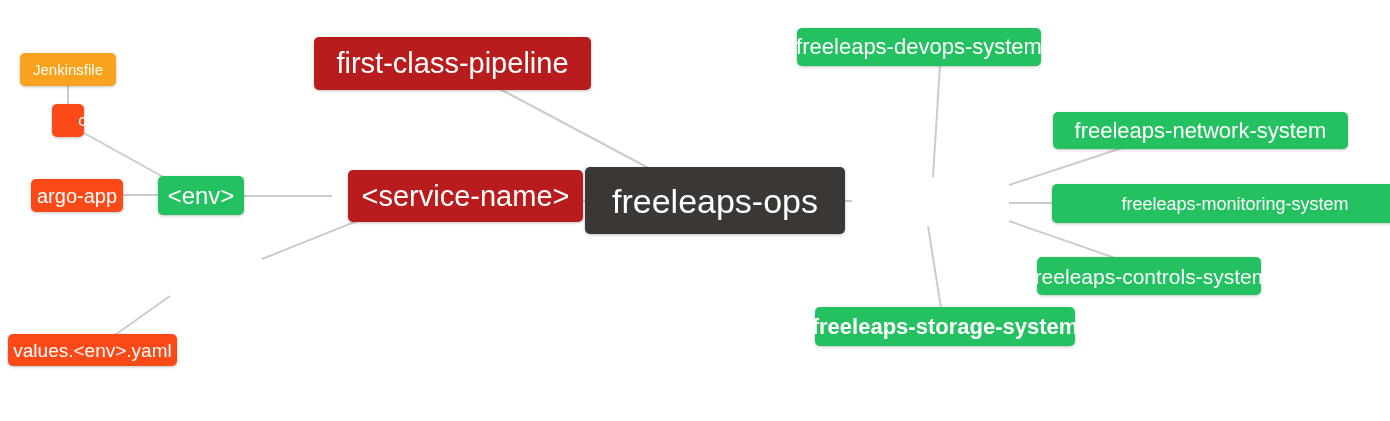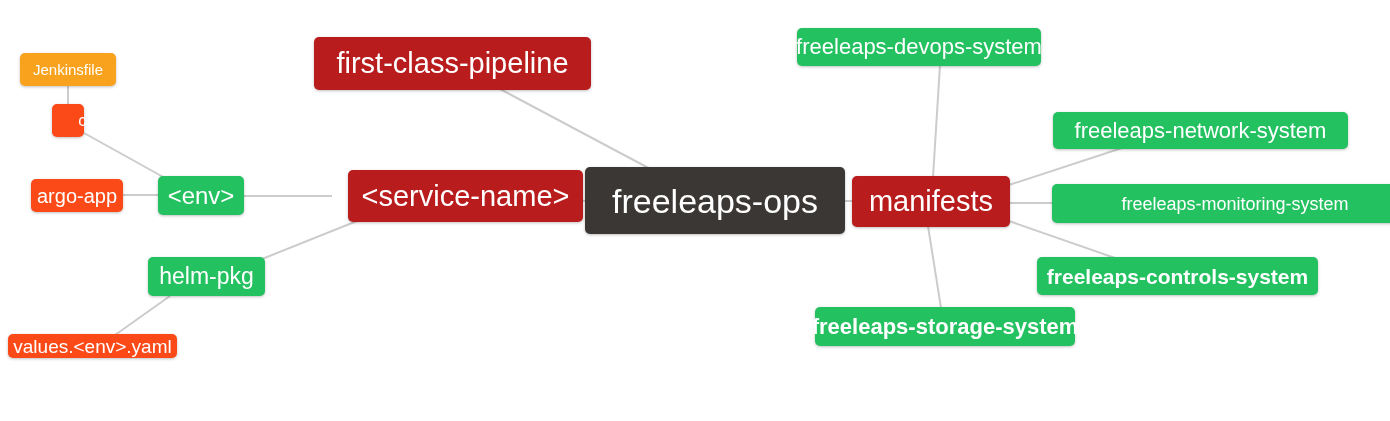--- a/index.html
+++ b/index.html
@@ -43,29 +43,29 @@
   .red    { background: #fb4a18; }
   .orange { background: #f9a21d; }
   .dark   { background: #3a3734; }
 
   
   #n-jenkinsfile { left: 20px;  top: 25px;  width: 96px;  height: 33px; font-size: 15px; margin-top: 28px; }
   #n-ci          { left: 52px;  top: 104px; width: 32px;  height: 33px; font-size: 16px; padding-left: 32px; }
   #n-argo-app    { left: 31px;  top: 179px; width: 92px;  height: 33px; font-size: 20px; }
   #n-env         { left: 158px; top: 176px; width: 86px;  height: 39px; font-size: 24px; }
   #n-helm-pkg    { left: 148px; top: 257px; width: 117px; height: 39px; font-size: 23px; }
-  #n-values      { left: 8px;   top: 334px; width: 169px; height: 24px; font-size: 19px; }
+  #n-values      { left: 8px;   top: 334px; width: 169px; height: 32px; font-size: 19px; }
   #n-pipeline    { left: 314px; top: 37px;  width: 277px; height: 53px; font-size: 29px; }
   #n-service     { left: 348px; top: 170px; width: 235px; height: 52px; font-size: 29px; }
   #n-ops         { left: 585px; top: 167px; width: 260px; height: 67px; font-size: 34px; }
   #n-manifests   { left: 852px; top: 176px; width: 158px; height: 51px; font-size: 29px; }
   #n-devops      { left: 797px; top: 28px;  width: 244px; height: 38px; font-size: 22px; }
   #n-network     { left: 1053px;top: 112px; width: 295px; height: 37px; font-size: 22px; text-align: center; }
   #n-monitoring  { left: 1052px;top: 184px; width: 366px; height: 39px; font-size: 18px; }
-  #n-controls    { left: 1037px;top: 257px; width: 281px; height: 38px; font-size: 21px; font-weight: bold; }
+  #n-controls    { left: 1037px;top: 257px; width: 224px; height: 38px; font-size: 21px; }
   #n-storage     { left: 815px; top: 307px; width: 260px; height: 39px; font-size: 22px; font-weight: bold; }
 </style>
 </head>
 <body>
 
 <div id="canvas">
 
   <svg id="edges" viewBox="0 0 1390 421" xmlns="http://www.w3.org/2000/svg">
     <line x1="68" y1="58" x2="68" y2="104"></line>
     <line x1="84" y1="133" x2="165" y2="178"></line>
@@ -80,25 +80,23 @@
     <line x1="1009" y1="185" x2="1122" y2="148"></line>
     <line x1="1009" y1="203" x2="1052" y2="203"></line>
     <line x1="1009" y1="221" x2="1115" y2="258"></line>
     <line x1="928" y1="226" x2="941" y2="308"></line>
   </svg>
 
   <div id="n-jenkinsfile" class="node orange">Jenkinsfile</div>
   <div id="n-ci" class="node red">ci</div>
   <div id="n-argo-app" class="node red">argo-app</div>
   <div id="n-env" class="node green">&lt;env&gt;</div>
-  <div id="n-helm-pkg" class="node green">helm-pkg</div>
   <div id="n-values" class="node red">values.&lt;env&gt;.yaml</div>
   <div id="n-pipeline" class="node blue">first-class-pipeline</div>
   <div id="n-service" class="node blue">&lt;service-name&gt;</div>
   <div id="n-ops" class="node dark">freeleaps-ops</div>
-  <div id="n-manifests" class="node blue">manifests</div>
   <div id="n-devops" class="node green">freeleaps-devops-system</div>
   <div id="n-network" class="node green">freeleaps-network-system</div>
   <div id="n-monitoring" class="node green">freeleaps-monitoring-system</div>
   <div id="n-controls" class="node green">freeleaps-controls-system</div>
   <div id="n-storage" class="node green">freeleaps-storage-system</div>
 
 </div>
 
 </body></html>

